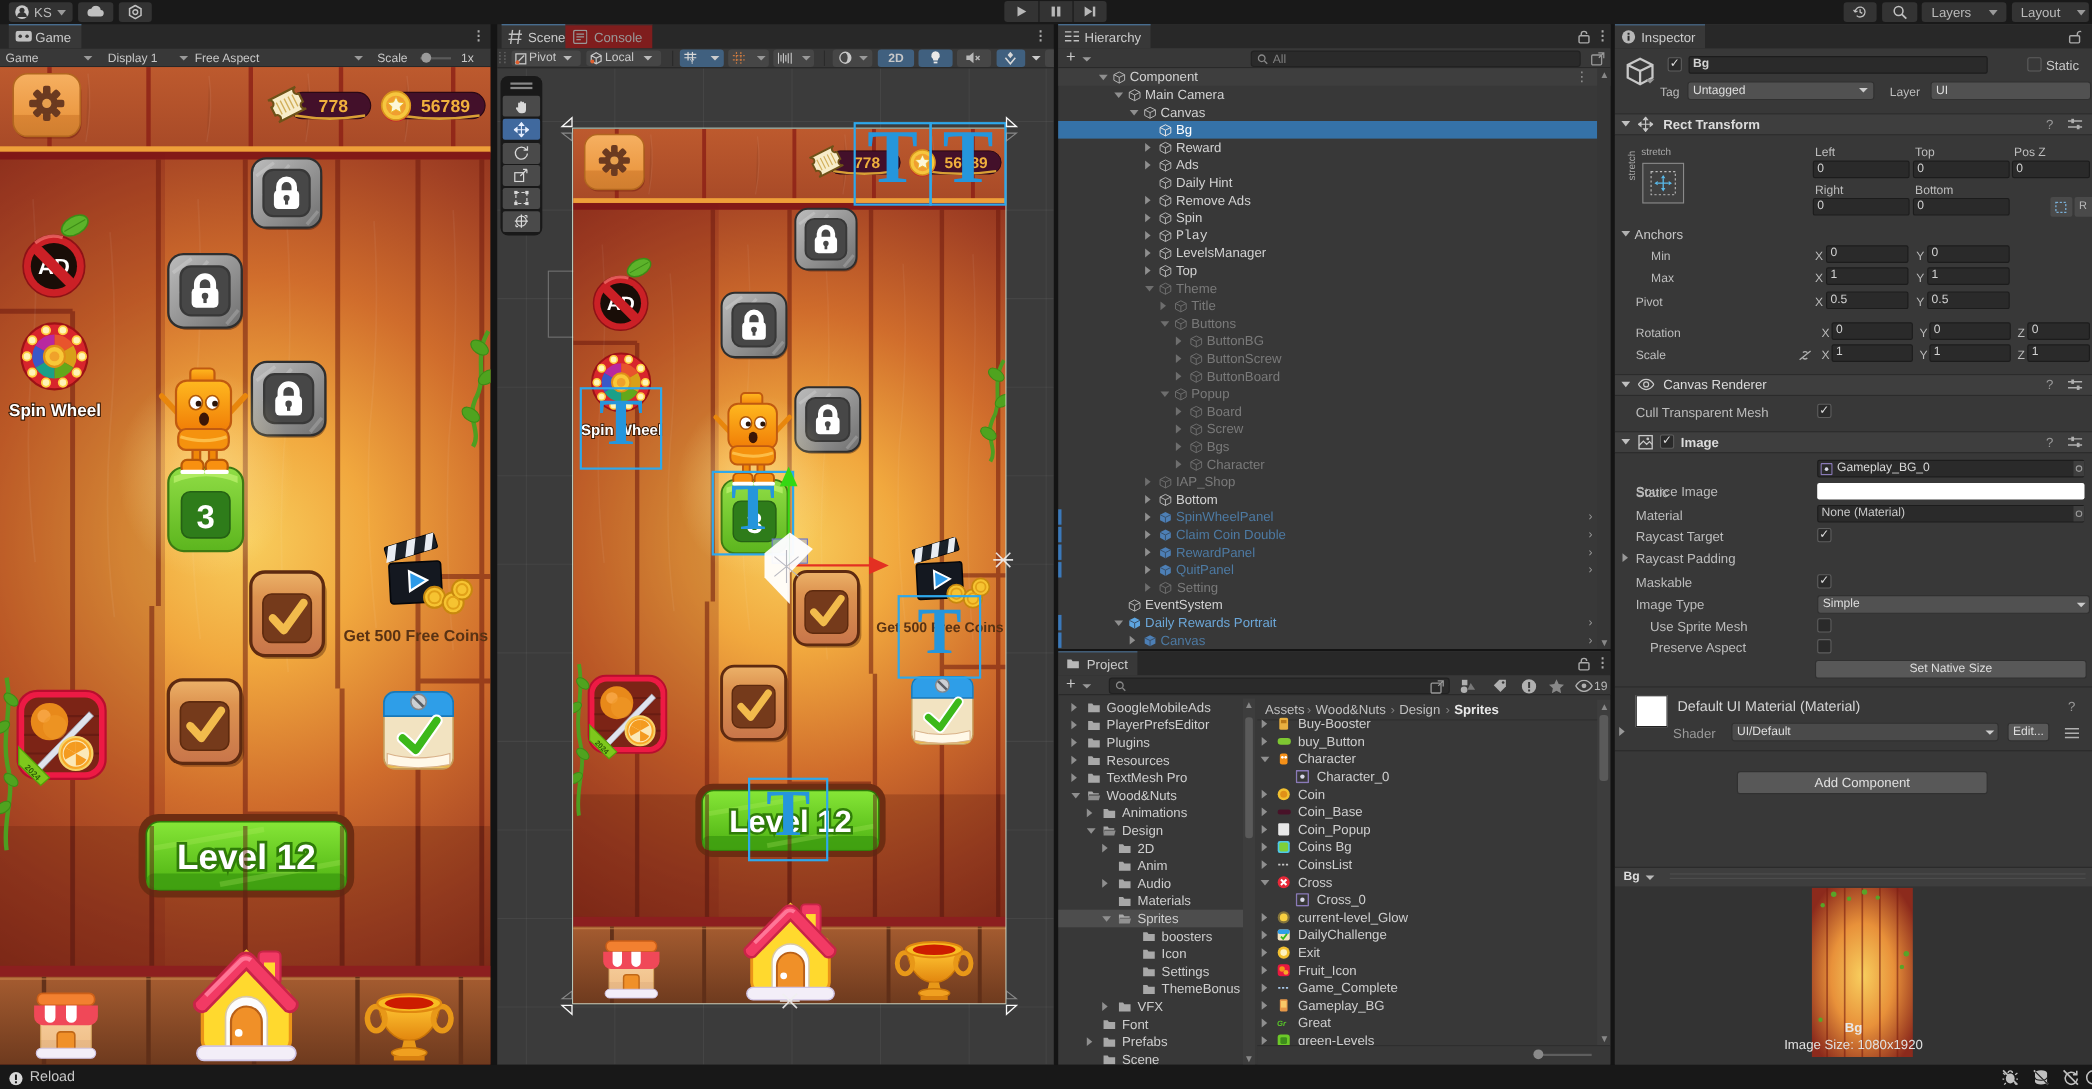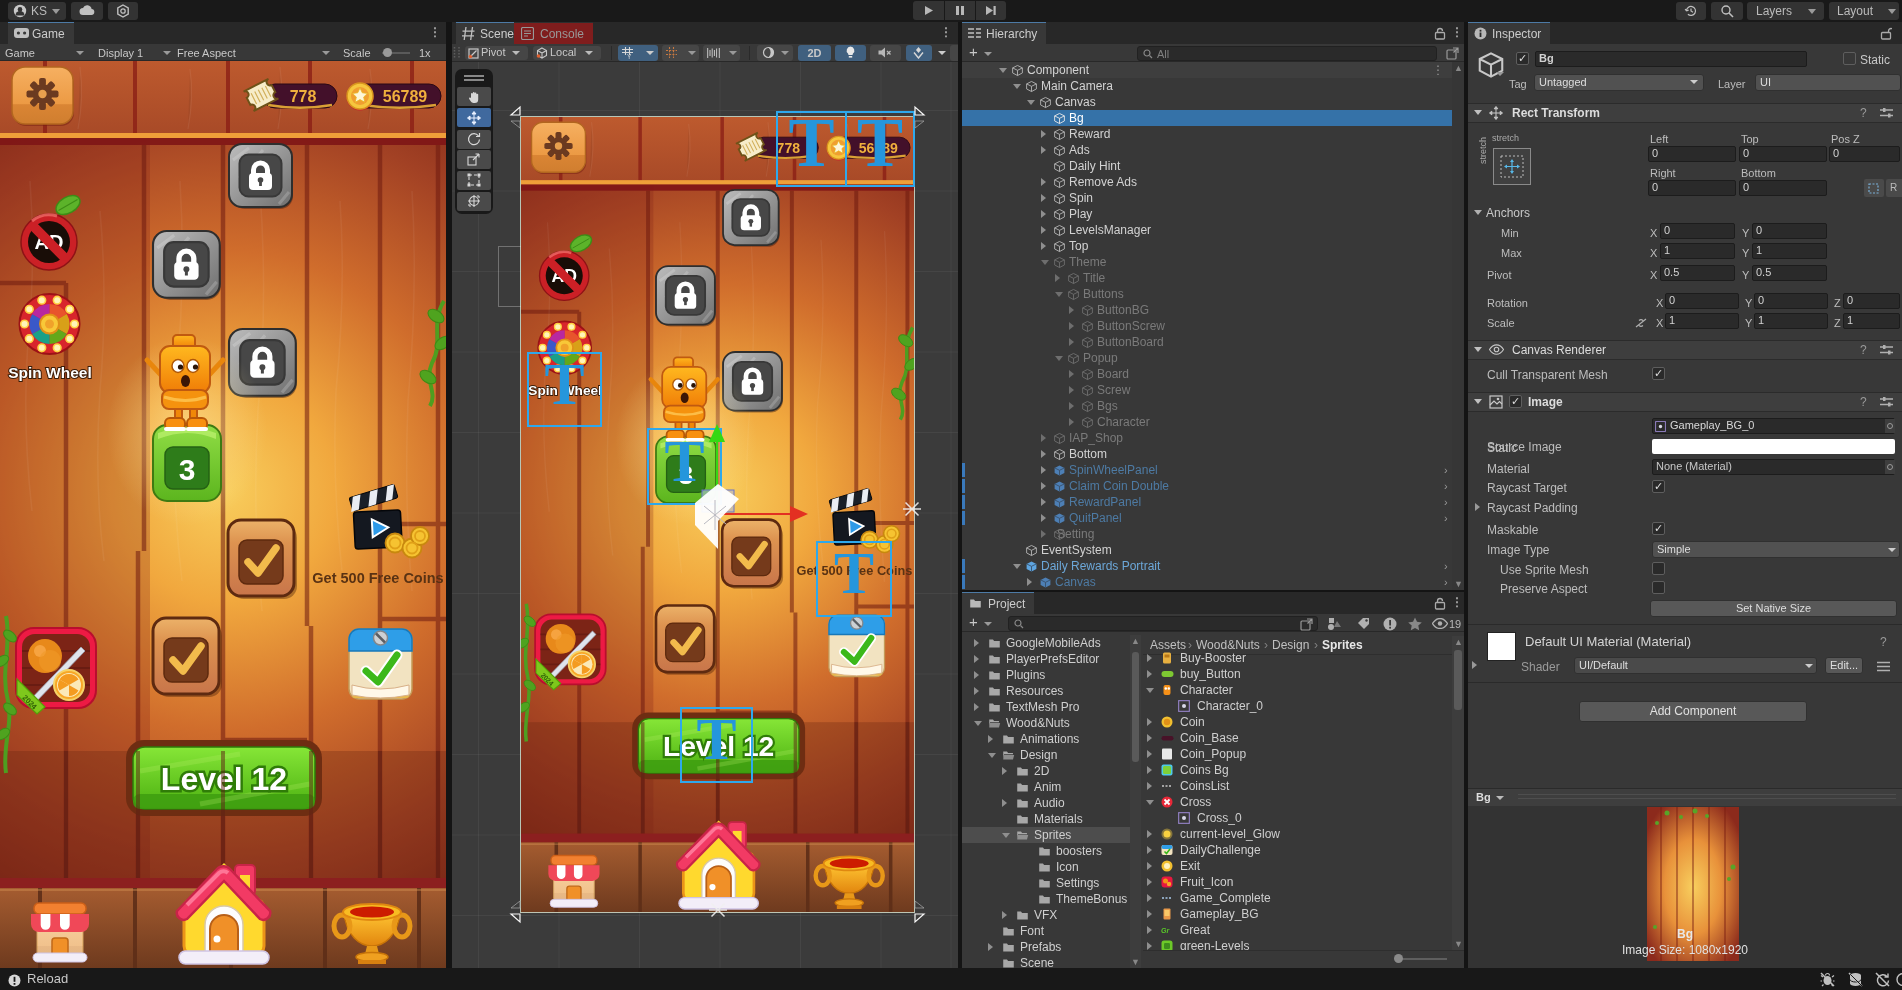--- a/index.html
+++ b/index.html
@@ -693,21 +693,21 @@
     <div class="row" style="left:107px;top:152px;">Remove Ads</div>
     <div class="arr ar-r" style="left:79px;top:172px;border-left-color:#8f8f8f"></div>
     <svg class="ic" style="left:91px;top:170px;color:#b6b6b6" width="13" height="13" viewBox="0 0 16 16">
       <use href="#cb"></use>
     </svg>
     <div class="row" style="left:107px;top:168px;">Spin</div>
     <div class="arr ar-r" style="left:79px;top:188px;border-left-color:#8f8f8f"></div>
     <svg class="ic" style="left:91px;top:186px;color:#b6b6b6" width="13" height="13" viewBox="0 0 16 16">
       <use href="#cb"></use>
     </svg>
-    <div class="row" style="left:107px;top:184px;">Play</div>
+    <div class="row" style="left:107px;top:184px;font-family:Liberation Mono, monospace;">Play</div>
     <div class="arr ar-r" style="left:79px;top:204px;border-left-color:#8f8f8f"></div>
     <svg class="ic" style="left:91px;top:202px;color:#b6b6b6" width="13" height="13" viewBox="0 0 16 16">
       <use href="#cb"></use>
     </svg>
     <div class="row" style="left:107px;top:200px;">LevelsManager</div>
     <div class="arr ar-r" style="left:79px;top:220px;border-left-color:#8f8f8f"></div>
     <svg class="ic" style="left:91px;top:218px;color:#b6b6b6" width="13" height="13" viewBox="0 0 16 16">
       <use href="#cb"></use>
     </svg>
     <div class="row" style="left:107px;top:216px;">Top</div>
@@ -801,21 +801,21 @@
     <svg class="ic" style="left:91px;top:490px;color:#4d7fb5" width="13" height="13" viewBox="0 0 16 16">
       <use href="#cbf"></use>
     </svg>
     <div class="row pfbdim" style="left:107px;top:488px;">QuitPanel</div>
     <div class="abs" style="left:0;top:489px;width:3px;height:14px;background:#3a79bb"></div>
     <div class="tx" style="left:482px;top:488px;color:#999;font-size:11px">›</div>
     <div class="arr ar-r" style="left:79px;top:508px;border-left-color:#6e6e6e"></div>
     <svg class="ic" style="left:91px;top:506px;color:#6e6e6e" width="13" height="13" viewBox="0 0 16 16">
       <use href="#cb"></use>
     </svg>
-    <div class="row dim" style="left:95px;top:504px;text-align:right;">Setting</div>
+    <div class="row dim" style="left:108px;top:504px;text-align:right;">Setting</div>
     <svg class="ic" style="left:63px;top:522px;color:#b6b6b6" width="13" height="13" viewBox="0 0 16 16">
       <use href="#cb"></use>
     </svg>
     <div class="row" style="left:79px;top:520px;">EventSystem</div>
     <div class="arr ar-d" style="left:51px;top:542px;border-top-color:#8f8f8f"></div>
     <svg class="ic" style="left:63px;top:538px;color:#5ea5e0" width="13" height="13" viewBox="0 0 16 16">
       <use href="#cbf"></use>
     </svg>
     <div class="row pfb" style="left:79px;top:536px;">Daily Rewards Portrait</div>
     <div class="abs" style="left:0;top:537px;width:3px;height:14px;background:#3a79bb"></div>

